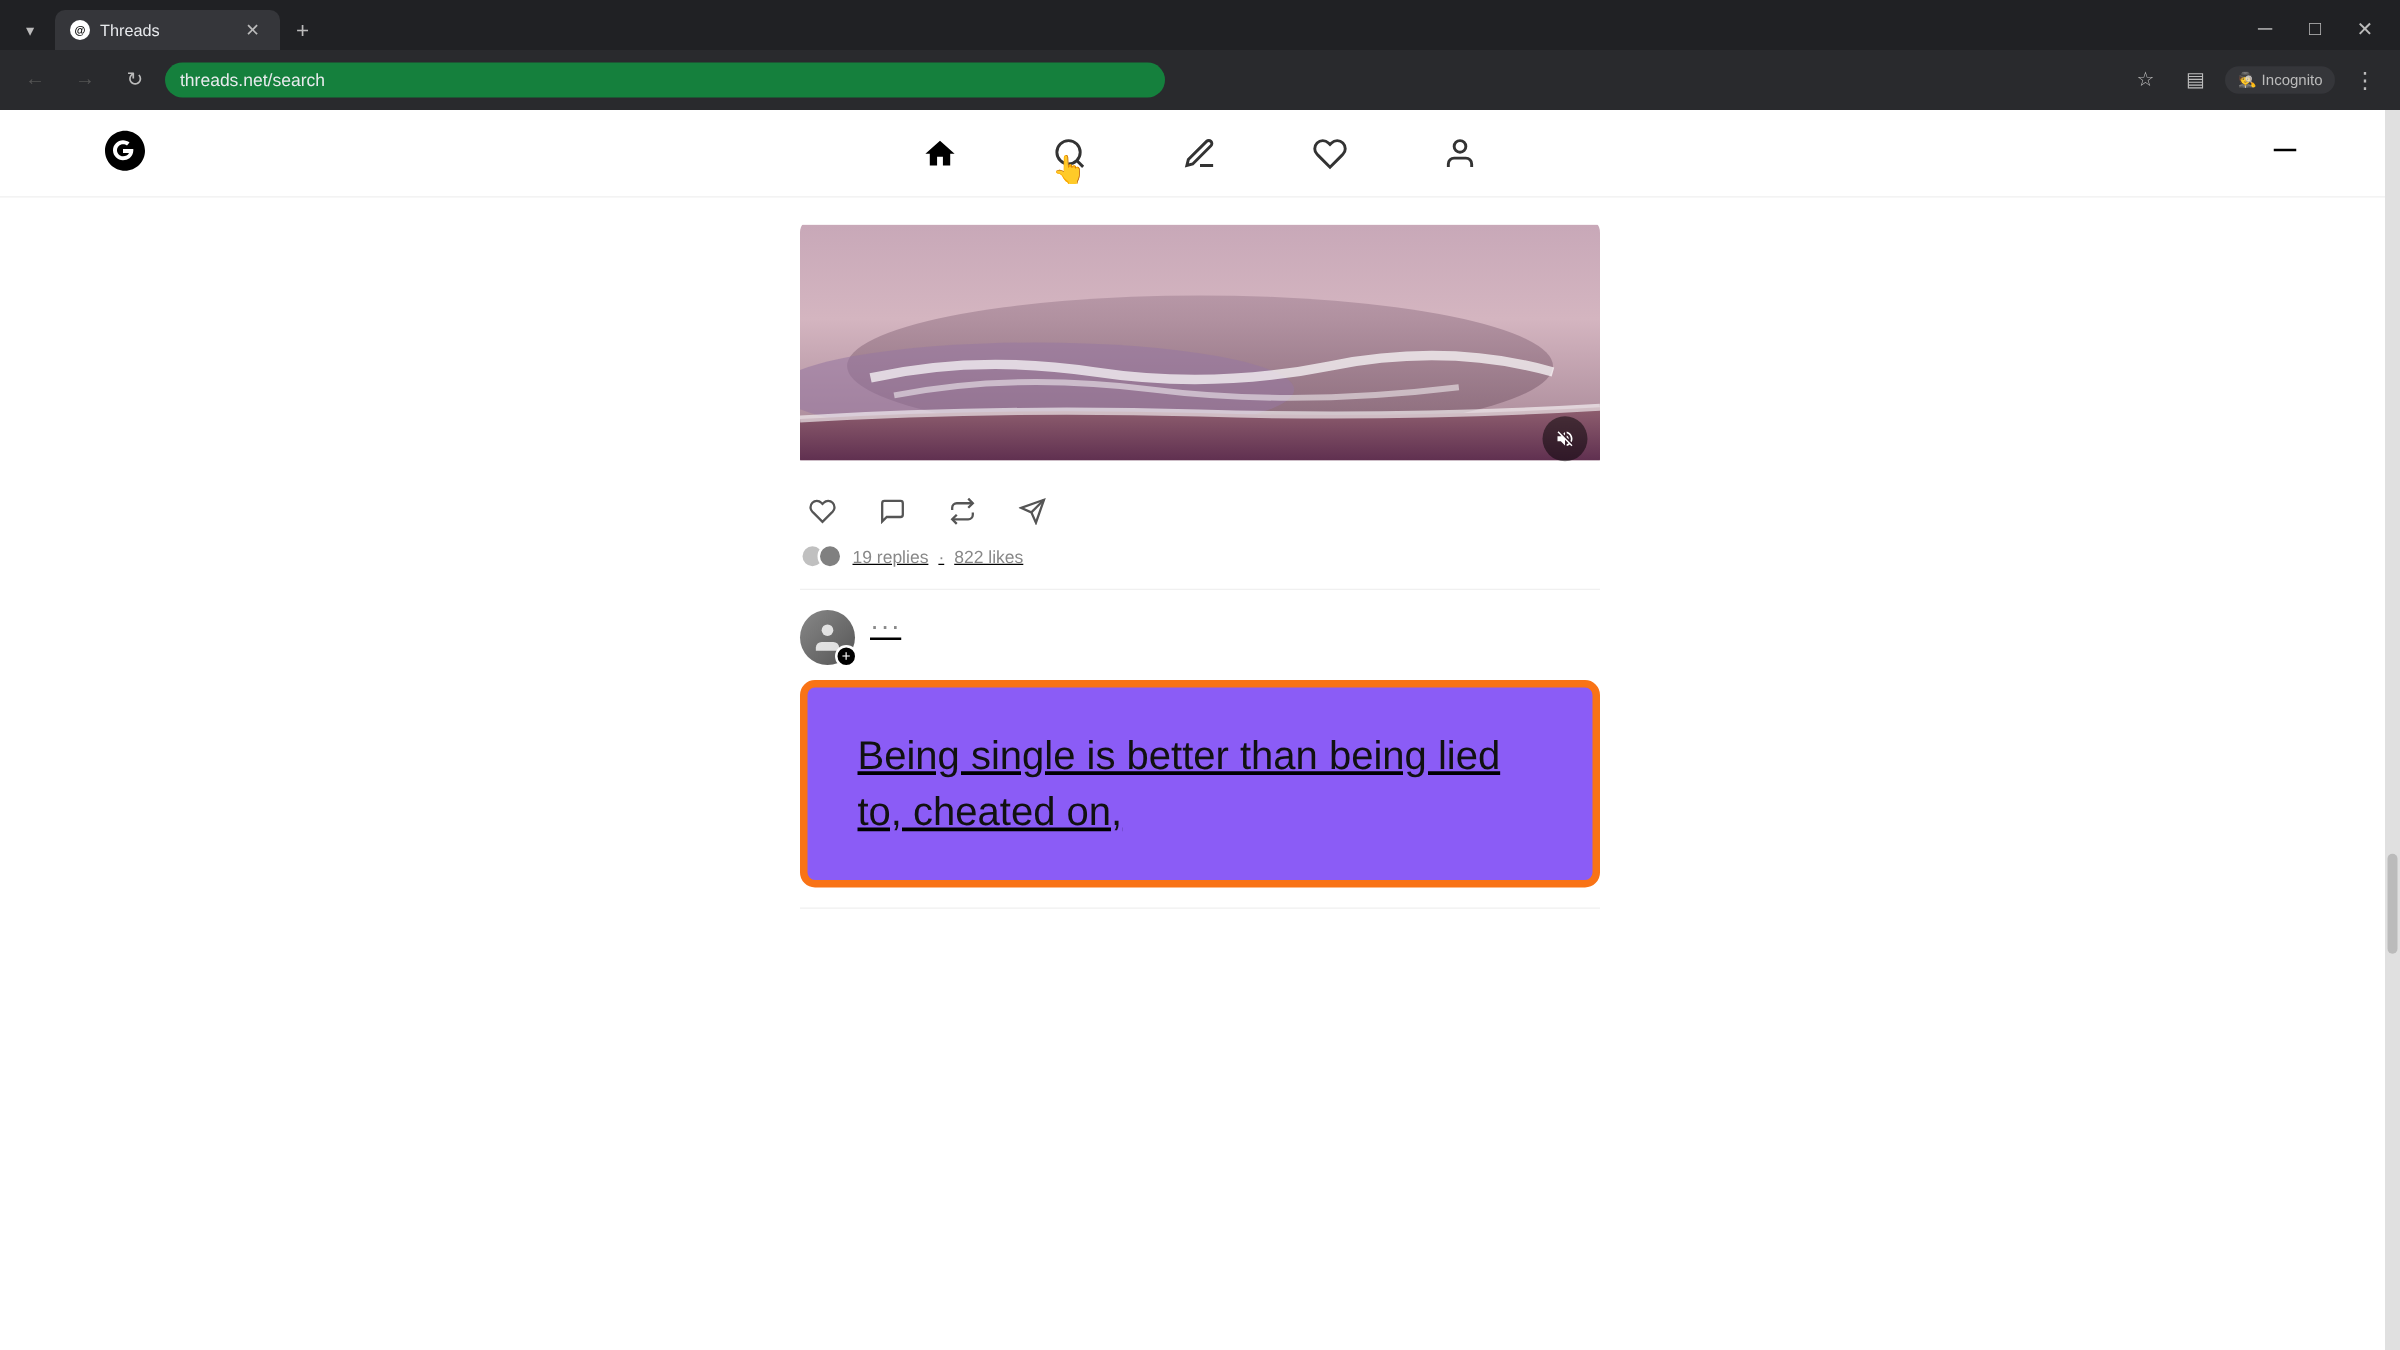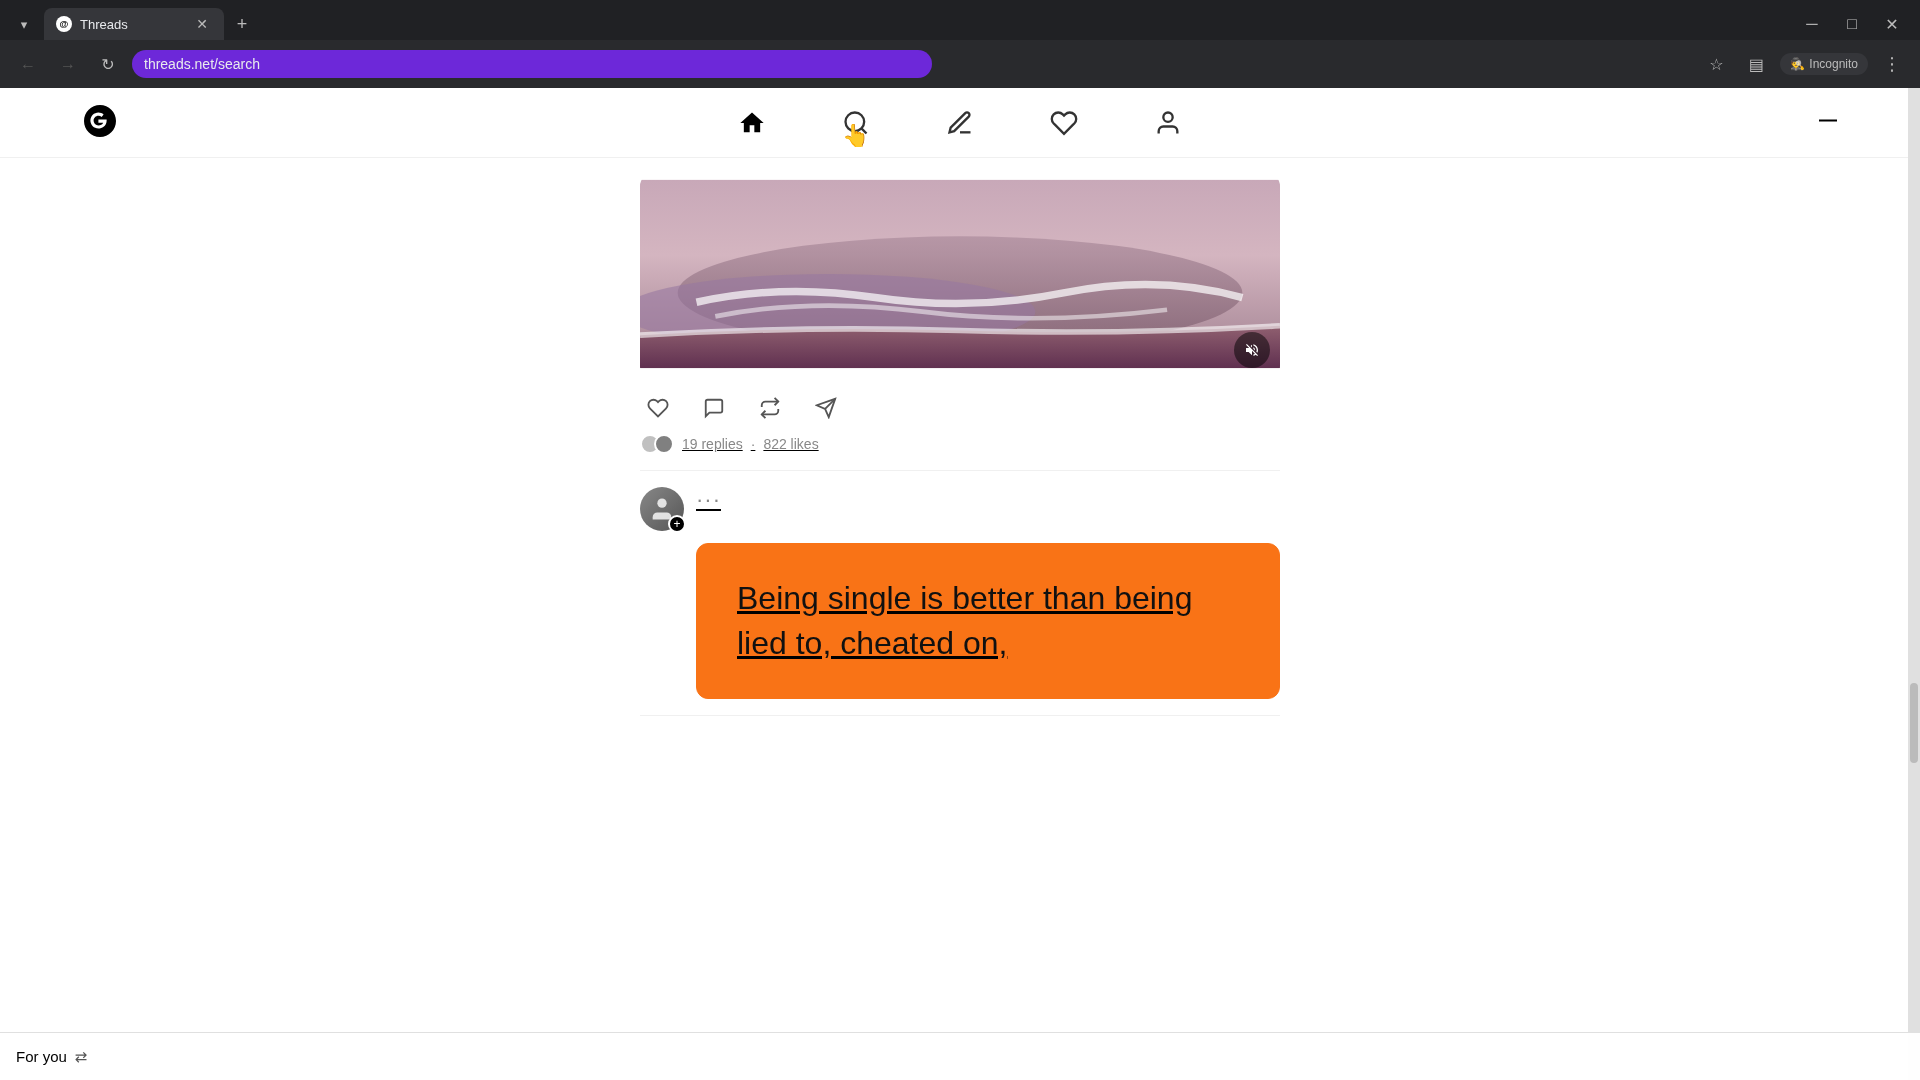--- a/index.html
+++ b/index.html
@@ -8,21 +8,21 @@
     .tab-bar-left { display: flex; align-items: center; padding-left: 8px; gap: 4px; }
     .browser-btn { background: none; border: none; color: #bbb; cursor: pointer; width: 32px; height: 32px; border-radius: 50%; display: flex; align-items: center; justify-content: center; font-size: 16px; }
     .tab { display: flex; align-items: center; background: #35363a; color: #e8eaed; padding: 0 12px; height: 32px; border-radius: 8px 8px 0 0; gap: 8px; font-size: 13px; min-width: 180px; }
     .tab-favicon { width: 16px; height: 16px; background: #fff; border-radius: 50%; display: flex; align-items: center; justify-content: center; font-size: 10px; color: #000; font-weight: bold; }
     .tab-close { margin-left: auto; background: none; border: none; color: #bbb; cursor: pointer; font-size: 14px; width: 20px; height: 20px; border-radius: 50%; display: flex; align-items: center; justify-content: center; }
     .new-tab-btn { background: none; border: none; color: #bbb; font-size: 18px; cursor: pointer; width: 28px; height: 28px; display: flex; align-items: center; justify-content: center; }
 
     .address-bar-row { display: flex; align-items: center; background: #292a2d; padding: 6px 12px; height: 48px; gap: 8px; }
     .nav-btn { background: none; border: none; color: #bbb; cursor: pointer; font-size: 16px; width: 32px; height: 32px; border-radius: 50%; display: flex; align-items: center; justify-content: center; }
     .nav-btn:disabled { color: #555; cursor: default; }
-    .address-input { flex: 1; background: #6d28d9; border: none; color: #e8eaed; font-size: 14px; padding: 6px 12px; border-radius: 20px; outline: none; max-width: 800px; }
+    .address-input { flex: 1; background: #15803d; border: none; color: #e8eaed; font-size: 14px; padding: 6px 12px; border-radius: 20px; outline: none; max-width: 800px; }
     .address-bar-right { display: flex; align-items: center; gap: 8px; margin-left: auto; }
     .incognito-badge { background: #35363a; color: #bbb; padding: 4px 10px; border-radius: 12px; font-size: 12px; display: flex; align-items: center; gap: 4px; }
 
     
     .page { background: #fff; width: 100%; height: calc(1080px - 88px); position: relative; display: flex; flex-direction: column; }
 
     
     .top-nav { display: flex; align-items: center; justify-content: center; padding: 8px 0; border-bottom: 1px solid #f0f0f0; position: relative; background: #fff; height: 70px; }
     .threads-logo { position: absolute; left: 80px; top: 50%; transform: translateY(-50%); }
     .nav-icons { display: flex; align-items: center; gap: 60px; }
@@ -53,21 +53,21 @@
     .mini-avatar-1 { background: #c0c0c0; }
     .mini-avatar-2 { background: #808080; }
 
     
     .post-header { display: flex; align-items: flex-start; gap: 12px; margin-bottom: 12px; }
     .avatar-wrap { position: relative; flex-shrink: 0; }
     .avatar { width: 44px; height: 44px; border-radius: 50%; background: #888; overflow: hidden; display: flex; align-items: center; justify-content: center; font-size: 16px; color: #fff; font-weight: bold; }
     .avatar-plus { position: absolute; bottom: -2px; right: -2px; background: #000; color: #fff; width: 18px; height: 18px; border-radius: 50%; display: flex; align-items: center; justify-content: center; font-size: 12px; border: 2px solid #fff; }
     .post-meta { flex: 1; }
     .post-more-btn { background: none; border: none; cursor: pointer; color: #888; font-size: 18px; }
-    .post-content-card { border: 1px solid #f97316; border-radius: 12px; padding: 32px 40px; background: #f97316; margin-left: 56px; }
+    .post-content-card { border: 6px solid #f97316; border-radius: 12px; padding: 32px 40px; background: #8b5cf6; }
     .post-text { font-size: 32px; font-weight: 400; color: #111; line-height: 1.4; }
 
     
     .bottom-bar { position: absolute; bottom: 0; left: 0; right: 0; background: rgba(255,255,255,0.95); border-top: 1px solid #e0e0e0; padding: 8px 16px; display: flex; align-items: center; gap: 8px; height: 48px; }
 
     
     .right-scrollbar { position: absolute; right: 0; top: 0; bottom: 0; width: 12px; background: #e0e0e0; }
     .right-scrollbar-thumb { position: absolute; top: 60%; width: 8px; height: 80px; background: #bbb; border-radius: 4px; left: 2px; }
 
     .cursor-hand { cursor: pointer; }
@@ -261,17 +261,13 @@
         </div>
       </div>
 
     </div>
   </div>
 
   <div class="right-scrollbar">
     <div class="right-scrollbar-thumb"></div>
   </div>
 
-  <div class="bottom-bar">
-    <span style="font-size:15px; font-weight:500;">For you</span>
-    <span style="font-size:15px; color:#555;">⇄</span>
-  </div>
 </div>
 
 </body></html>

